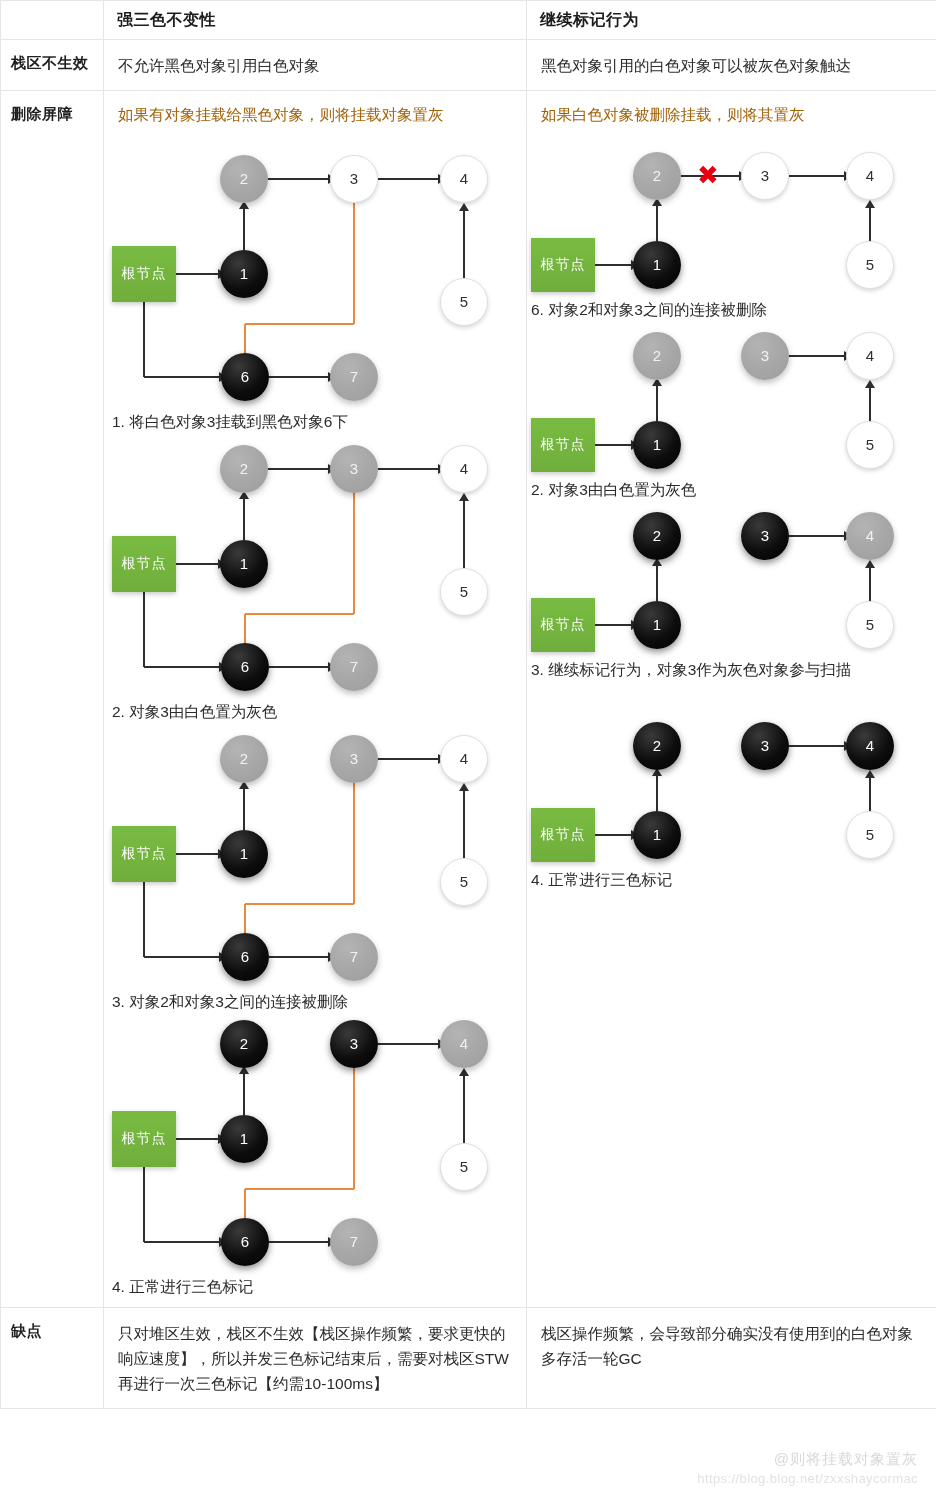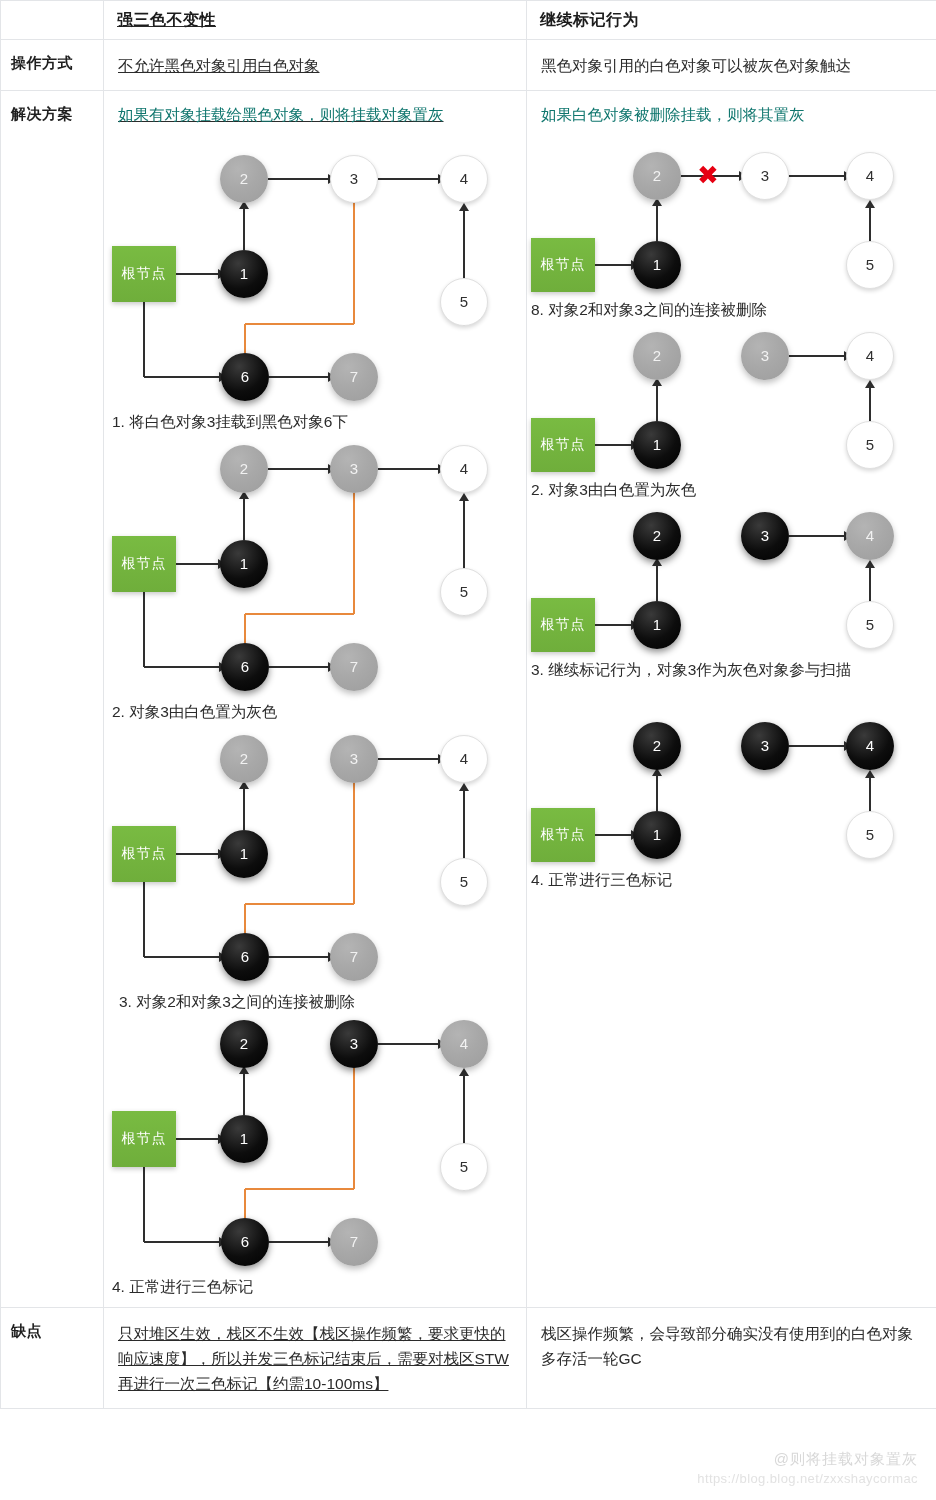--- a/index.html
+++ b/index.html
@@ -12,34 +12,34 @@
   }
   table.cmp{
     width:936px;border-collapse:collapse;table-layout:fixed;
   }
   table.cmp td, table.cmp th{
     border:1px solid #e3e5e8;
     vertical-align:top;
     padding:0;
   }
   .col-label{width:102px;}
-  .col-a{width:422px;text-decoration:underline;}
+  .col-a{width:422px;}
   .col-b{width:410px;}
 
   .hdr-cell{height:38px;}
   .hdr-txt{
     font-size:16px;font-weight:bold;color:#1c1c1c;
     padding:9px 0 0 13px;letter-spacing:.5px;
   }
   .rowlabel{
     font-size:15px;font-weight:bold;color:#1f1f1f;
     padding:14px 0 0 10px;white-space:nowrap;letter-spacing:.5px;
   }
   .cellpad{padding:13px 12px 12px 14px;font-size:15.5px;line-height:1.62;color:#2b2b2b;}
-  .cellpad-top{padding:12px 12px 4px 14px;font-size:15.5px;line-height:1.6;color:#0f766e;}
+  .cellpad-top{padding:12px 12px 4px 14px;font-size:15.5px;line-height:1.6;color:#a16207;}
   .stage{position:relative;width:100%;}
 
   
   .node{
     position:absolute;border-radius:50%;
     display:flex;align-items:center;justify-content:center;
     font-size:15px;box-sizing:border-box;
     font-family:"Liberation Sans",sans-serif;
   }
   .node.white{
@@ -96,34 +96,34 @@
     <td class="col-a hdr-cell">
       <div class="hdr-txt">强三色不变性</div>
     </td>
     <td class="col-b hdr-cell">
       <div class="hdr-txt">继续标记行为</div>
     </td>
   </tr>
 
   <tr>
     <td class="col-label">
-      <div class="rowlabel">操作方式</div>
+      <div class="rowlabel">栈区不生效</div>
     </td>
     <td class="col-a">
       <div class="cellpad">不允许黑色对象引用白色对象</div>
     </td>
     <td class="col-b">
       <div class="cellpad">黑色对象引用的白色对象可以被灰色对象触达</div>
     </td>
   </tr>
 
 
   <tr>
     <td class="col-label">
-      <div class="rowlabel">解决方案</div>
+      <div class="rowlabel">删除屏障</div>
     </td>
     <td class="col-a">
       <div class="cellpad-top">如果有对象挂载给黑色对象，则将挂载对象置灰</div>
       <div class="stage" id="left-stage" style="height:1175px">
             <div class="" style="position: absolute; left: 0px; top: 20px; width: 408px; height: 290px;">
               <div class="edge h" style="left: 164px; top: 26px; width: 62px;"></div>
               <div class="arrow right" style="left: 224px; top: 22px;"></div>
               <div class="edge h" style="left: 274px; top: 26px; width: 62px;"></div>
               <div class="arrow right" style="left: 334px; top: 22px;"></div>
               <div class="edge v" style="left: 359px; top: 53px; height: 121px;"></div>
@@ -197,21 +197,21 @@
               <div class="edge h o" style="left: 141px; top: 171px; width: 109px;"></div>
               <div class="edge v o" style="left: 140px; top: 172px; height: 29px;"></div>
               <div class="rootbox" style="left: 8px; top: 94px; width: 64px; height: 56px;">根节点</div>
               <div class="node gray" style="left: 116px; top: 3px; width: 48px; height: 48px;">2</div>
               <div class="node gray" style="left: 226px; top: 3px; width: 48px; height: 48px;">3</div>
               <div class="node white" style="left: 336px; top: 3px; width: 48px; height: 48px;">4</div>
               <div class="node white" style="left: 336px; top: 126px; width: 48px; height: 48px;">5</div>
               <div class="node black" style="left: 116px; top: 98px; width: 48px; height: 48px;">1</div>
               <div class="node black" style="left: 117px; top: 201px; width: 48px; height: 48px;">6</div>
               <div class="node gray" style="left: 226px; top: 201px; width: 48px; height: 48px;">7</div>
-              <div class="caption" style="left: 15px; top: 258px; width: 396px;">3. 对象2和对象3之间的连接被删除</div>
+              <div class="caption" style="left: 8px; top: 258px; width: 396px;">3. 对象2和对象3之间的连接被删除</div>
             </div>
             <div class="" style="position: absolute; left: 0px; top: 885px; width: 408px; height: 290px;">
               <div class="edge h" style="left: 274px; top: 26px; width: 62px;"></div>
               <div class="arrow right" style="left: 334px; top: 22px;"></div>
               <div class="edge v" style="left: 359px; top: 53px; height: 121px;"></div>
               <div class="arrow up" style="left: 355px; top: 51px;"></div>
               <div class="edge v" style="left: 139px; top: 51px; height: 47px;"></div>
               <div class="arrow up" style="left: 135px; top: 49px;"></div>
               <div class="edge h" style="left: 72px; top: 121px; width: 44px;"></div>
               <div class="arrow right" style="left: 114px; top: 117px;"></div>
@@ -249,21 +249,21 @@
               <div class="arrow up" style="left: 125px; top: 48px;"></div>
               <div class="edge h" style="left: 68px; top: 114px; width: 38px;"></div>
               <div class="arrow right" style="left: 104px; top: 110px;"></div>
               <div class="rootbox" style="left: 4px; top: 88px; width: 64px; height: 54px;">根节点</div>
               <div class="node gray" style="left: 106px; top: 2px; width: 48px; height: 48px;">2</div>
               <div class="node white" style="left: 214px; top: 2px; width: 48px; height: 48px;">3</div>
               <div class="node white" style="left: 319px; top: 2px; width: 48px; height: 48px;">4</div>
               <div class="node white" style="left: 319px; top: 91px; width: 48px; height: 48px;">5</div>
               <div class="node black" style="left: 106px; top: 91px; width: 48px; height: 48px;">1</div>
               <div class="xmark" style="left: 170px; top: 12px;">✖</div>
-              <div class="caption" style="left: 4px; top: 148px; width: 380px;">8. 对象2和对象3之间的连接被删除</div>
+              <div class="caption" style="left: 4px; top: 148px; width: 380px;">6. 对象2和对象3之间的连接被删除</div>
             </div>
             <div class="" style="position: absolute; left: 0px; top: 198px; width: 396px; height: 195px;">
               <div class="edge h" style="left: 262px; top: 25px; width: 57px;"></div>
               <div class="arrow right" style="left: 317px; top: 21px;"></div>
               <div class="edge v" style="left: 342px; top: 52px; height: 43px;"></div>
               <div class="arrow up" style="left: 338px; top: 50px;"></div>
               <div class="edge v" style="left: 129px; top: 50px; height: 41px;"></div>
               <div class="arrow up" style="left: 125px; top: 48px;"></div>
               <div class="edge h" style="left: 68px; top: 114px; width: 38px;"></div>
               <div class="arrow right" style="left: 104px; top: 110px;"></div>

